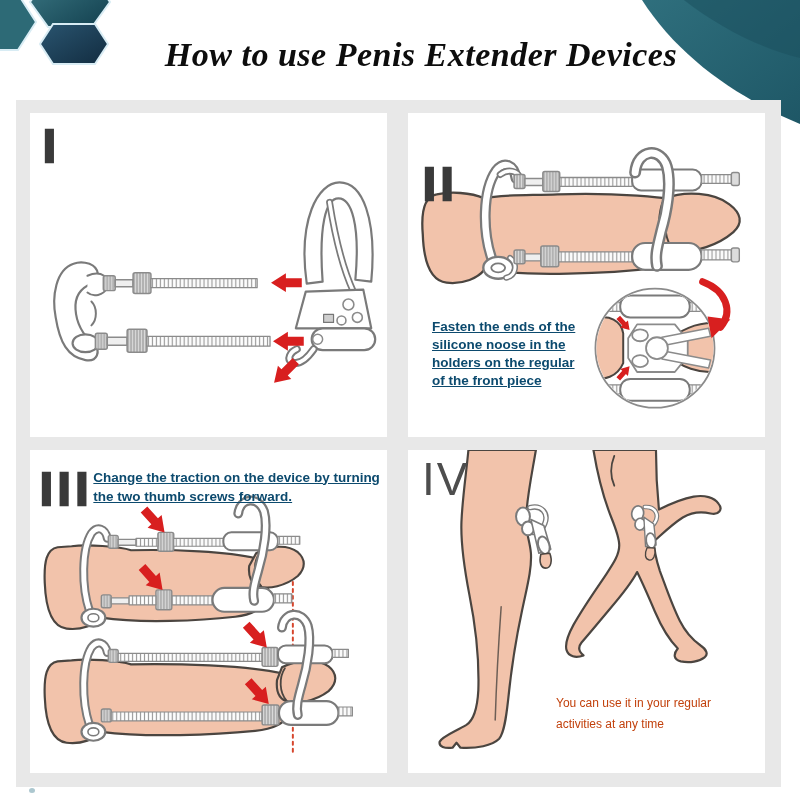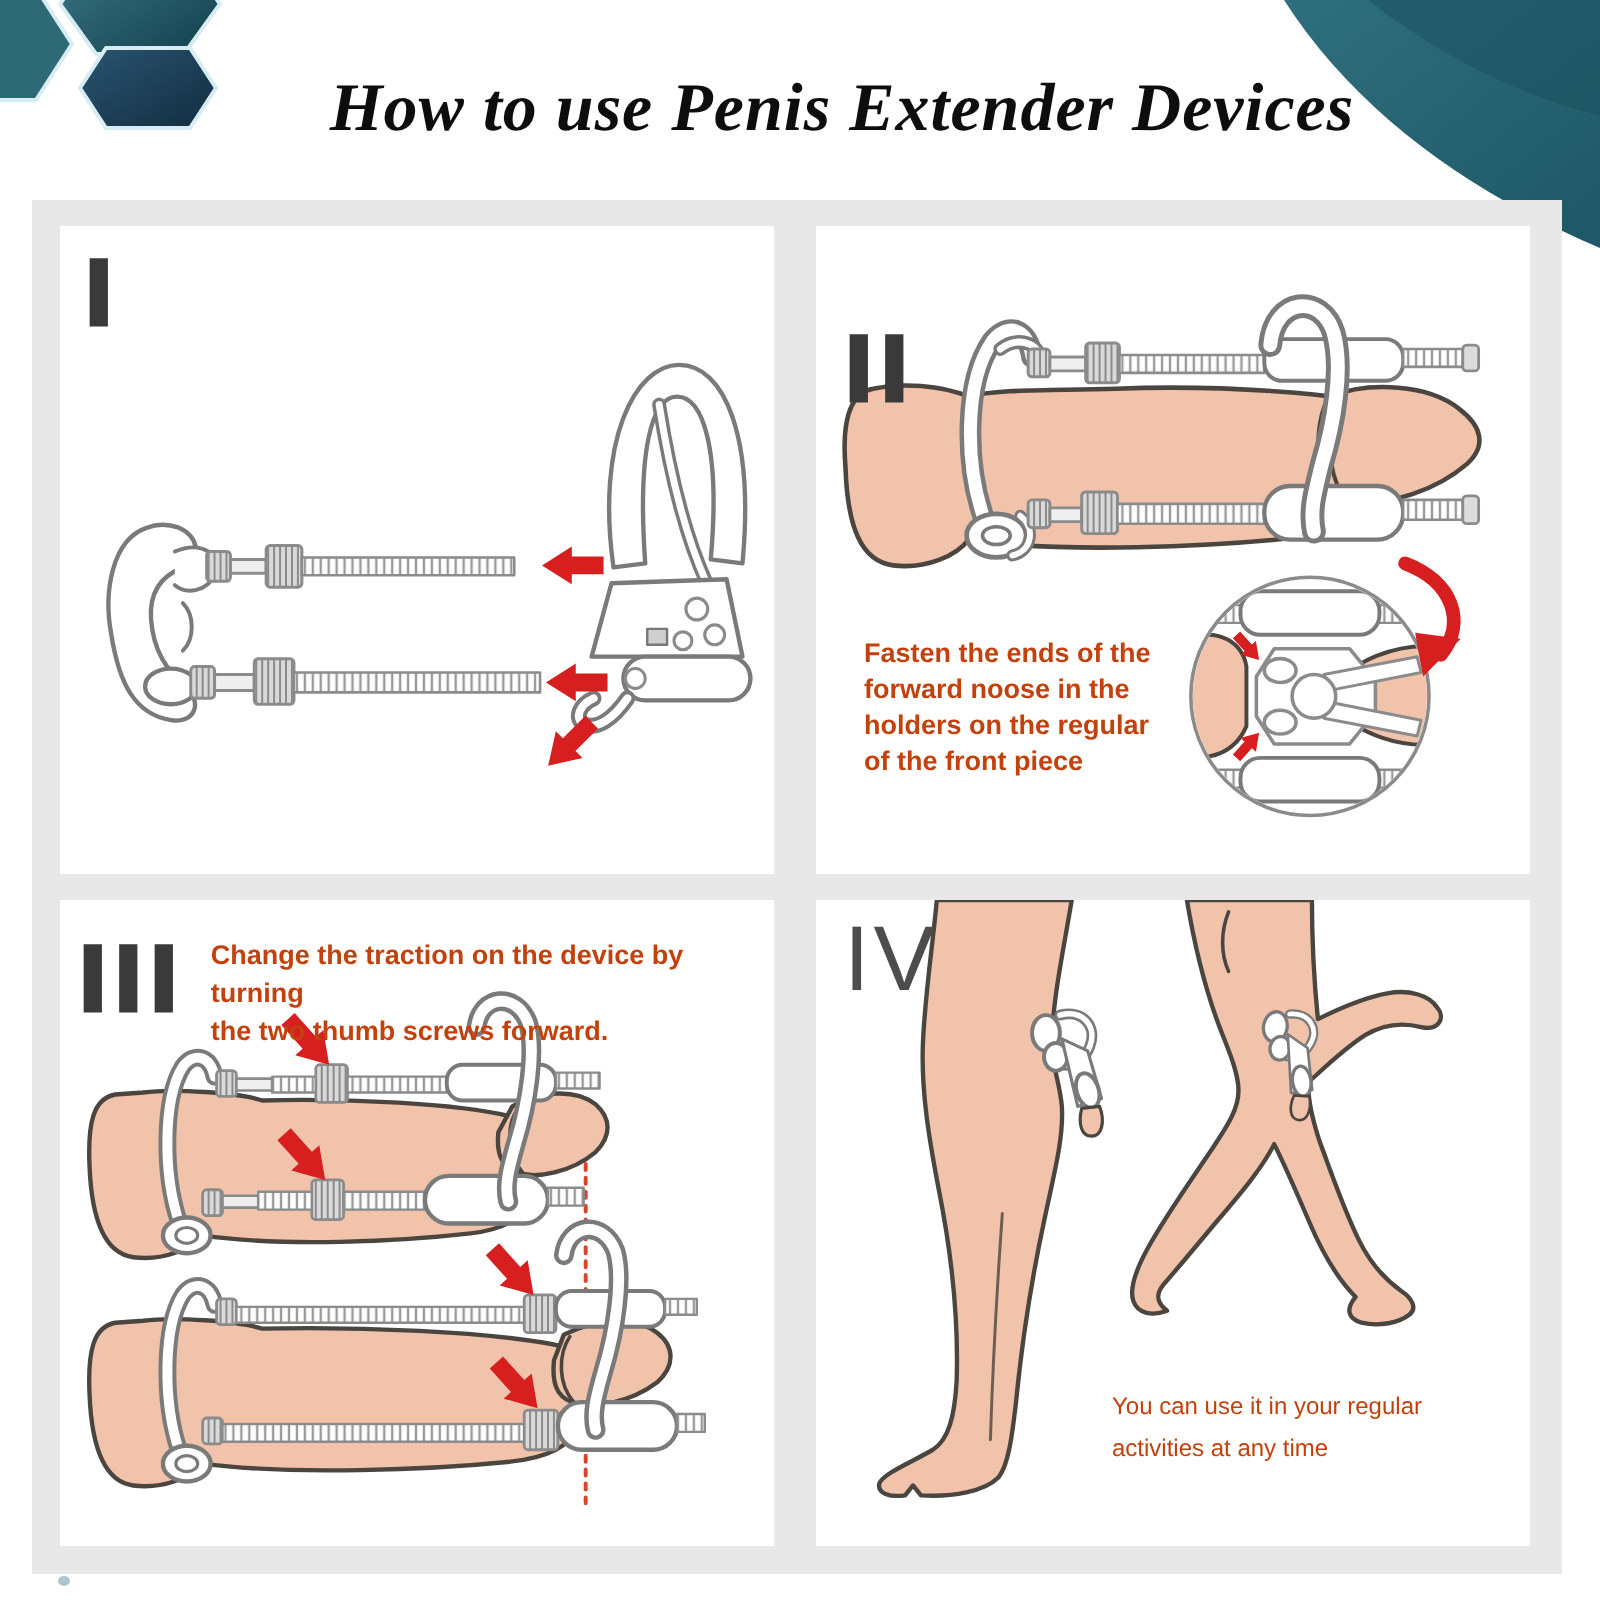--- a/index.html
+++ b/index.html
@@ -27,23 +27,23 @@
 
   
   .roman{position:absolute;font-family:"Liberation Sans",sans-serif;
       font-weight:700;font-size:46px;line-height:1;color:#3a3a3a;
       -webkit-text-stroke:2.5px #3a3a3a;letter-spacing:5px;z-index:3;}
   .roman-iv{position:absolute;font-weight:400;font-size:46px;line-height:1;
       color:#4d4d4d;-webkit-text-stroke:0;letter-spacing:2px;z-index:3;}
 
   
   .cap{position:absolute;z-index:3;}
-  .cap-bold{font-weight:700;font-size:13.5px;line-height:18px;color:#c2410c;}
+  .cap-bold{font-weight:700;font-size:13.5px;line-height:18px;color:#0c4a6e;text-decoration:underline;}
   .cap-reg{font-weight:400;font-size:12px;line-height:21px;color:#c2410c;}
-  .hdr3{position:absolute;left:10px;top:16px;display:flex;gap:12px;
+  .hdr3{position:absolute;left:10px;top:16px;display:flex;gap:0;
       align-items:flex-start;z-index:3;}
   .hdr3 .cap-bold{line-height:19px;padding-top:2px;}
 </style>
 </head>
 <body>
 
 <svg class="hex-decor" viewBox="0 0 132 102">
   <defs>
     <linearGradient id="hg1" x1="0" y1="0" x2="1" y2="1">
       <stop offset="0" stop-color="#3b7884"></stop>
@@ -124,21 +124,21 @@
         <path d="M0,-4.5 L16,-4.5 L16,-9.5 L31,0 L16,9.5 L16,4.5 L0,4.5 Z" fill="#d81f1f" transform="translate(274,230) rotate(180)"></path>
         <path d="M0,-4.5 L16,-4.5 L16,-9.5 L31,0 L16,9.5 L16,4.5 L0,4.5 Z" fill="#d81f1f" transform="translate(266,250) rotate(135)"></path>
       </g>
     </svg>
   </div>
 
   <div class="panel">
     <div class="roman" style="left:15px;top:24px;margin-top:24px;">II</div>
     <div class="cap cap-bold" style="left:24px;top:205px;">
       <div>Fasten the ends of the</div>
-      <div>forward noose in the</div>
+      <div>silicone noose in the</div>
       <div>holders on the regular</div>
       <div>of the front piece</div>
     </div>
     <svg viewBox="0 0 358 326">
       <defs>
         <pattern id="thrB" width="4" height="12" patternUnits="userSpaceOnUse">
           <rect width="4" height="12" fill="#fff"></rect>
             <line x1="1.5" y1="0" x2="1.5" y2="12" stroke="#9a9a9a" stroke-width="1.2"></line>
         </pattern>
         <pattern id="knlB" width="3" height="12" patternUnits="userSpaceOnUse">

